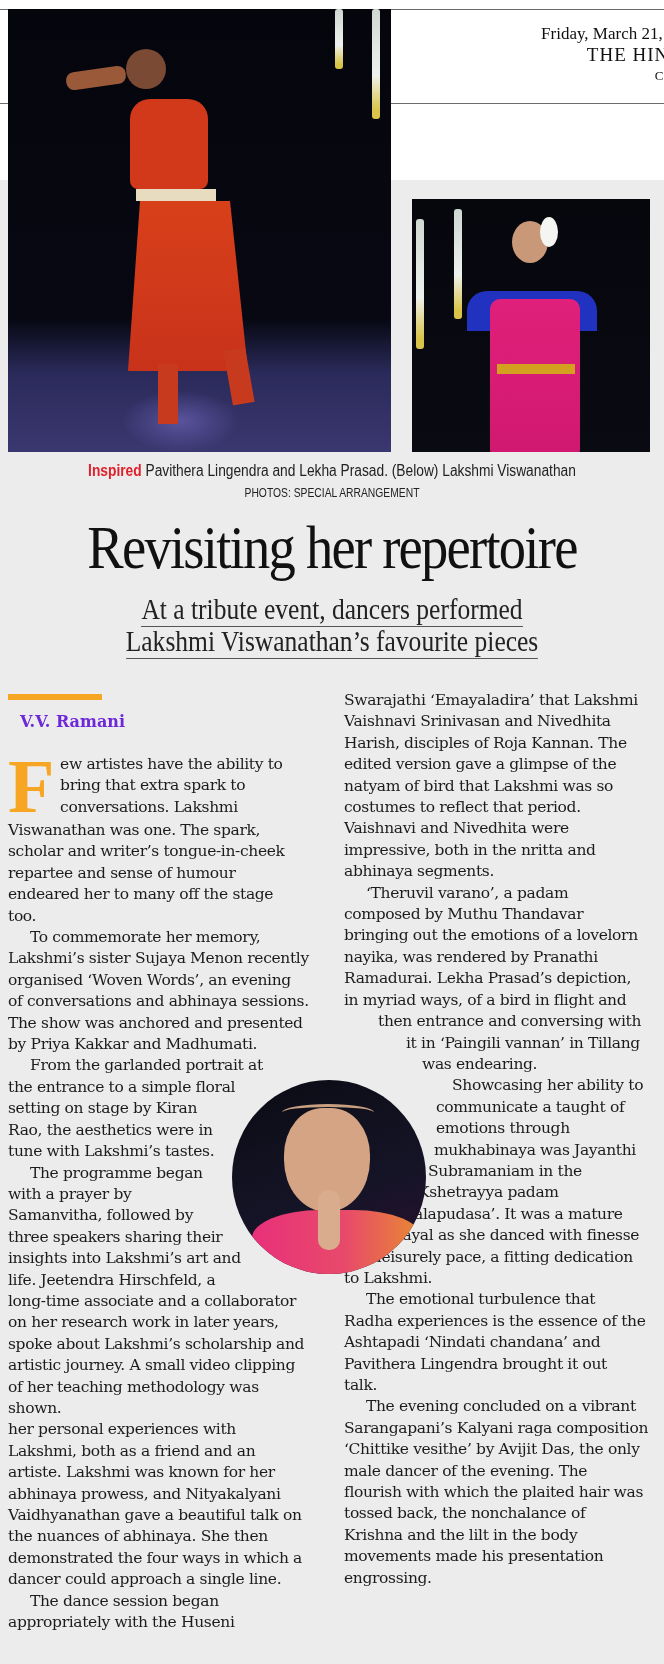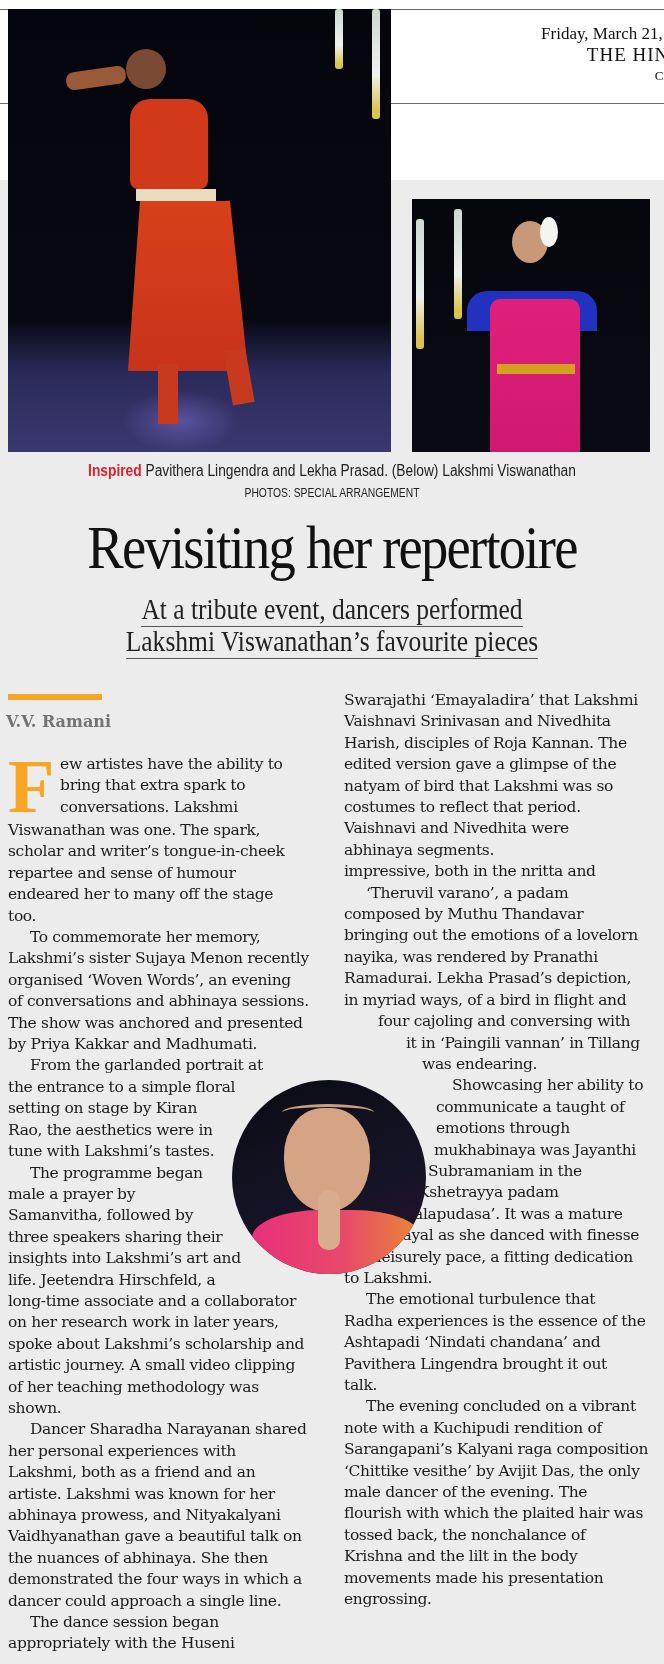--- a/index.html
+++ b/index.html
@@ -60,22 +60,22 @@
     position:absolute; left:0; width:664px; text-align:center;
     font-family:"Liberation Serif", serif; font-size:29px; color:#222; white-space:nowrap;
     transform:scaleX(0.88); transform-origin:center;
   }
   .deck span { border-bottom:1px solid #555; padding-bottom:1px; }
   .deck1 { top:593px; }
   .deck2 { top:625px; }
 
   .rule-accent { position:absolute; left:8px; top:694px; width:94px; height:6px; background:#f6a623; }
   .byline {
-    position:absolute; left:6px; top:712px; font-size:16px; font-weight:bold;
-    font-family:"DejaVu Serif", serif; color:#737373;
+    position:absolute; left:20px; top:712px; font-size:16px; font-weight:bold;
+    font-family:"DejaVu Serif", serif; color:#6d28d9;
   }
   .col {
     position:absolute; font-family:"DejaVu Serif", serif; font-size:15.5px;
     line-height:21.4px; color:#1c1c1c; letter-spacing:-0.35px;
   }
   .col-left { left:8px; top:754px; width:316px; }
   .col-right { left:344px; top:690px; width:312px; }
   .dropcap {
     float:left; font-family:"Liberation Serif", serif; font-weight:bold;
     font-size:76px; line-height:60px; color:#f6a623; margin:2px 6px 0 0; height:64px;
@@ -142,80 +142,78 @@
   <span class="line">organised ‘Woven Words’, an evening</span>
   <span class="line">of conversations and abhinaya sessions.</span>
   <span class="line">The show was anchored and presented</span>
   <span class="line">by Priya Kakkar and Madhumati.</span>
   <span class="line" style="padding-left:22px">From the garlanded portrait at</span>
   <span class="line">the entrance to a simple floral</span>
   <span class="line">setting on stage by Kiran</span>
   <span class="line">Rao, the aesthetics were in</span>
   <span class="line">tune with Lakshmi’s tastes.</span>
   <span class="line" style="padding-left:22px">The programme began</span>
-  <span class="line">male a prayer by</span>
+  <span class="line">with a prayer by</span>
   <span class="line">Samanvitha, followed by</span>
   <span class="line">three speakers sharing their</span>
   <span class="line">insights into Lakshmi’s art and</span>
   <span class="line">life. Jeetendra Hirschfeld, a</span>
   <span class="line">long-time associate and a collaborator</span>
   <span class="line">on her research work in later years,</span>
   <span class="line">spoke about Lakshmi’s scholarship and</span>
   <span class="line">artistic journey.  A small video clipping</span>
   <span class="line">of her teaching methodology was</span>
   <span class="line">shown.</span>
-  <span class="line" style="padding-left:22px">Dancer Sharadha Narayanan shared</span>
   <span class="line">her personal experiences with</span>
   <span class="line">Lakshmi, both as a friend and an</span>
   <span class="line">artiste. Lakshmi was known for her</span>
   <span class="line">abhinaya prowess, and Nityakalyani</span>
   <span class="line">Vaidhyanathan gave a beautiful talk on</span>
   <span class="line">the nuances of abhinaya. She then</span>
   <span class="line">demonstrated the four ways in which a</span>
   <span class="line">dancer could approach a single line.</span>
   <span class="line" style="padding-left:22px">The dance session began</span>
   <span class="line">appropriately with the Huseni</span>
 </div>
 
 <div class="col col-right">
   <span class="line">Swarajathi ‘Emayaladira’ that Lakshmi</span>
   <span class="line">Vaishnavi Srinivasan and Nivedhita</span>
   <span class="line">Harish, disciples of Roja Kannan. The</span>
   <span class="line">edited version gave a glimpse of the</span>
   <span class="line">natyam of bird that Lakshmi was so</span>
   <span class="line">costumes to reflect that period.</span>
   <span class="line">Vaishnavi and Nivedhita were</span>
+  <span class="line">impressive, both in the nritta and</span>
   <span class="line">abhinaya segments.</span>
-  <span class="line">impressive, both in the nritta and</span>
   <span class="line" style="padding-left:22px">‘Theruvil varano’,  a padam</span>
   <span class="line">composed by Muthu Thandavar</span>
   <span class="line">bringing out the emotions of a lovelorn</span>
   <span class="line">nayika, was rendered by Pranathi</span>
   <span class="line">Ramadurai. Lekha Prasad’s depiction,</span>
   <span class="line">in myriad ways, of a bird in flight and</span>
-  <span class="line" style="padding-left:34px">four cajoling and conversing with</span>
+  <span class="line" style="padding-left:34px">then entrance and conversing with</span>
   <span class="line" style="padding-left:62px">it in ‘Paingili vannan’ in Tillang</span>
   <span class="line" style="padding-left:78px">was endearing.</span>
   <span class="line" style="padding-left:108px">Showcasing her ability to</span>
   <span class="line" style="padding-left:92px">communicate a taught of</span>
   <span class="line" style="padding-left:92px">emotions through</span>
   <span class="line" style="padding-left:90px">mukhabinaya was Jayanthi</span>
   <span class="line" style="padding-left:84px">Subramaniam in the</span>
   <span class="line" style="padding-left:74px">Kshetrayya padam</span>
   <span class="line" style="padding-left:56px">‘Valapudasa’. It was a mature</span>
   <span class="line" style="padding-left:20px">portrayal as she danced with finesse</span>
   <span class="line">at a leisurely pace, a fitting dedication</span>
   <span class="line">to Lakshmi.</span>
   <span class="line" style="padding-left:22px">The emotional turbulence that</span>
   <span class="line">Radha experiences is the essence of the</span>
   <span class="line">Ashtapadi ‘Nindati chandana’ and</span>
   <span class="line">Pavithera Lingendra brought it out</span>
   <span class="line">talk.</span>
   <span class="line" style="padding-left:22px">The evening concluded on a vibrant</span>
-  <span class="line">note  with a Kuchipudi rendition of</span>
   <span class="line">Sarangapani’s Kalyani raga composition</span>
   <span class="line">‘Chittike vesithe’ by Avijit Das, the only</span>
   <span class="line">male dancer of the evening. The</span>
   <span class="line">flourish with which the plaited hair was</span>
   <span class="line">tossed back, the nonchalance of</span>
   <span class="line">Krishna and the lilt in the body</span>
   <span class="line">movements made his presentation</span>
   <span class="line">engrossing.</span>
 </div>
 

